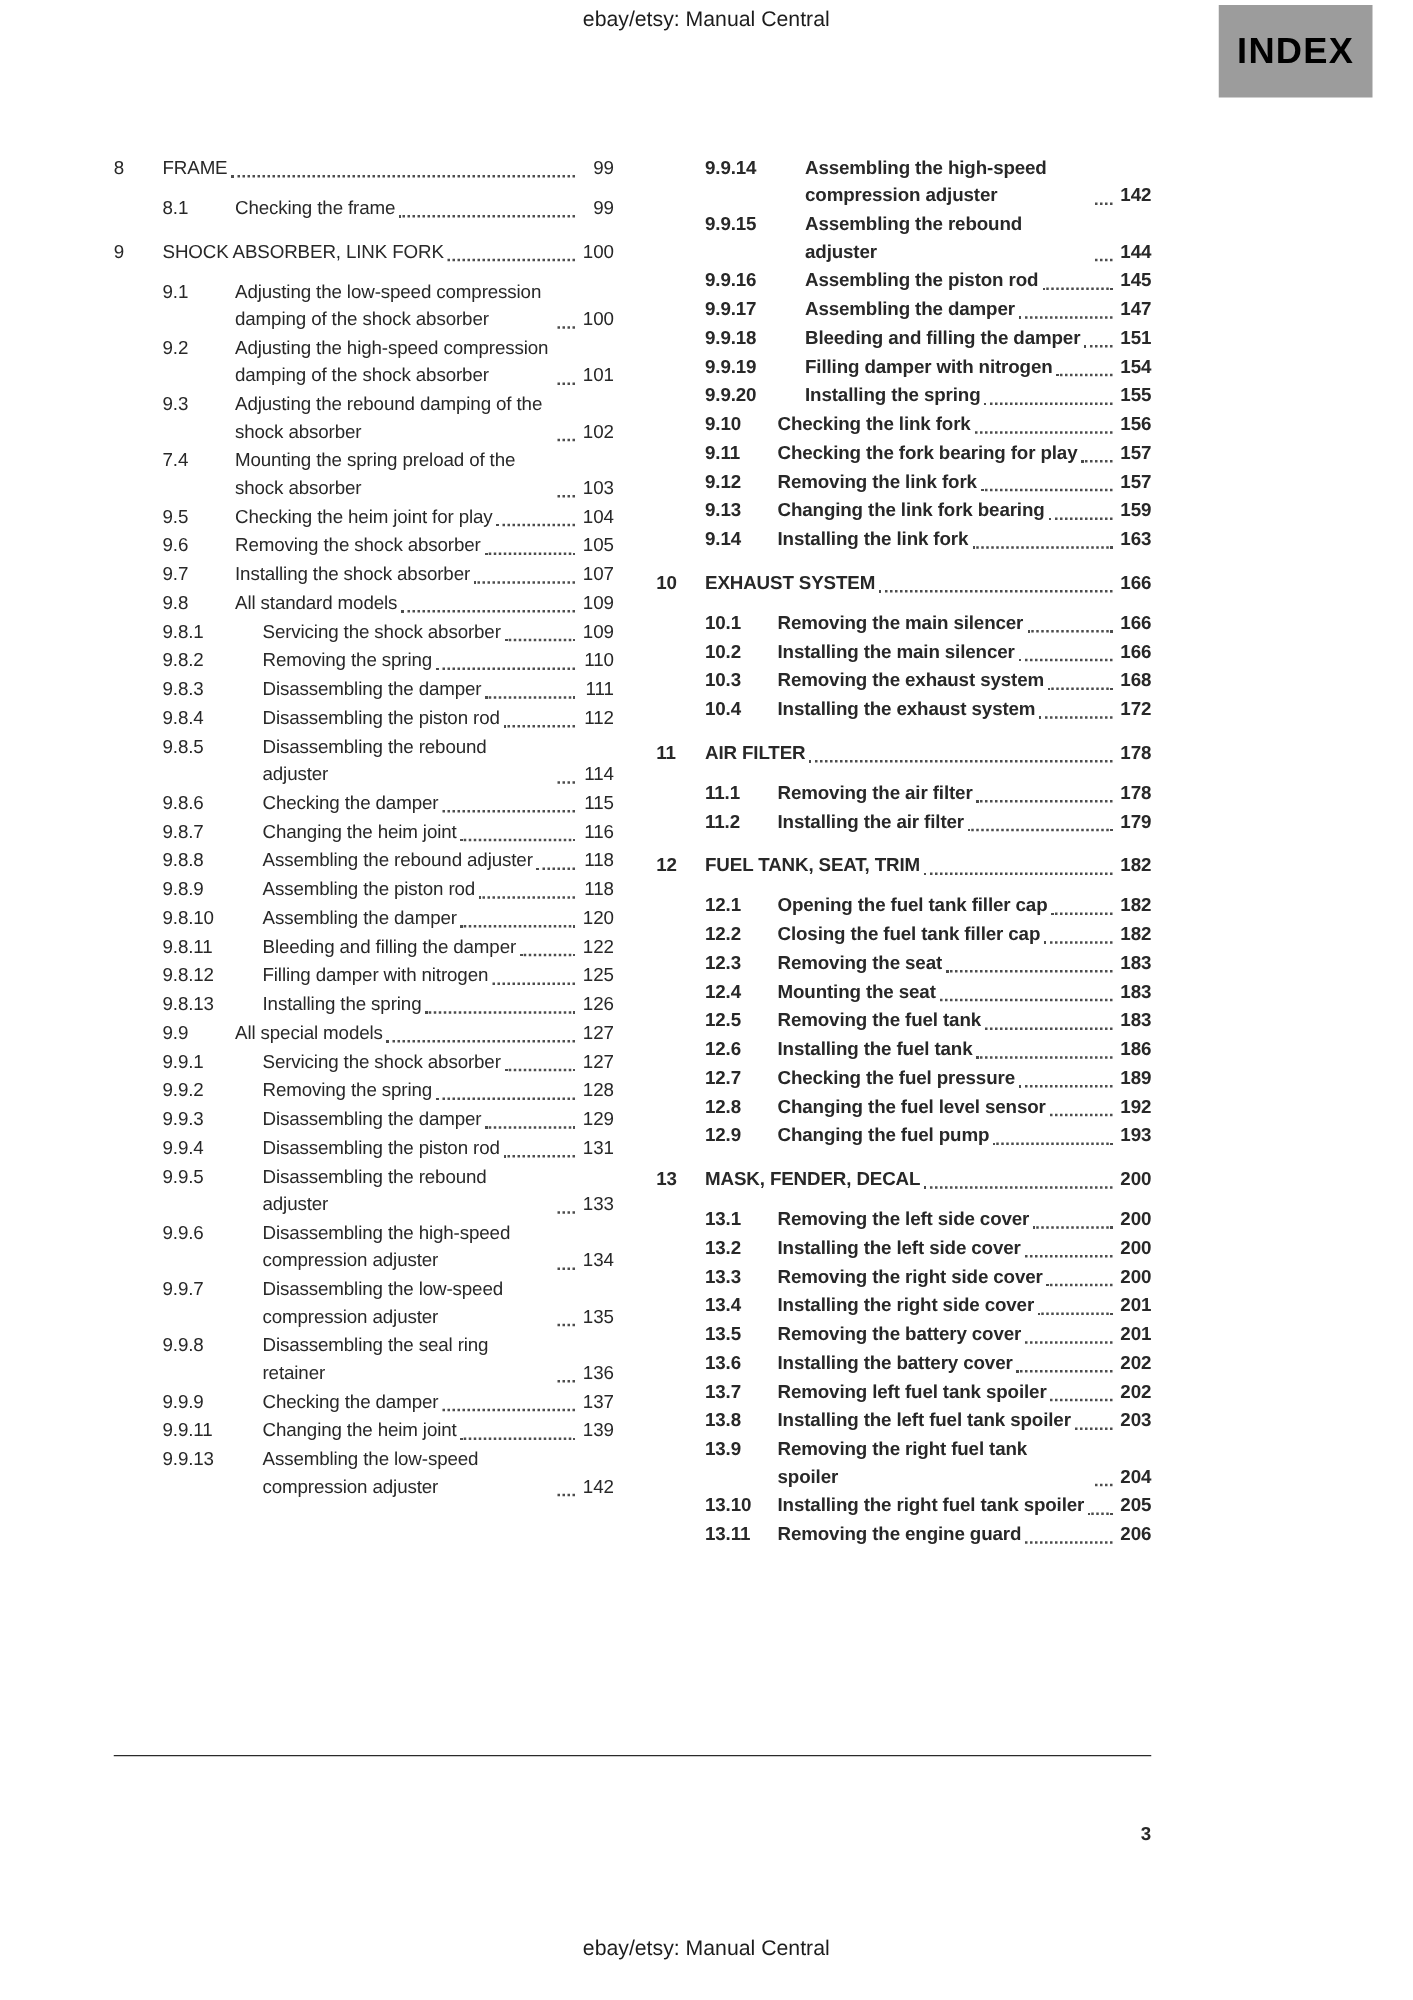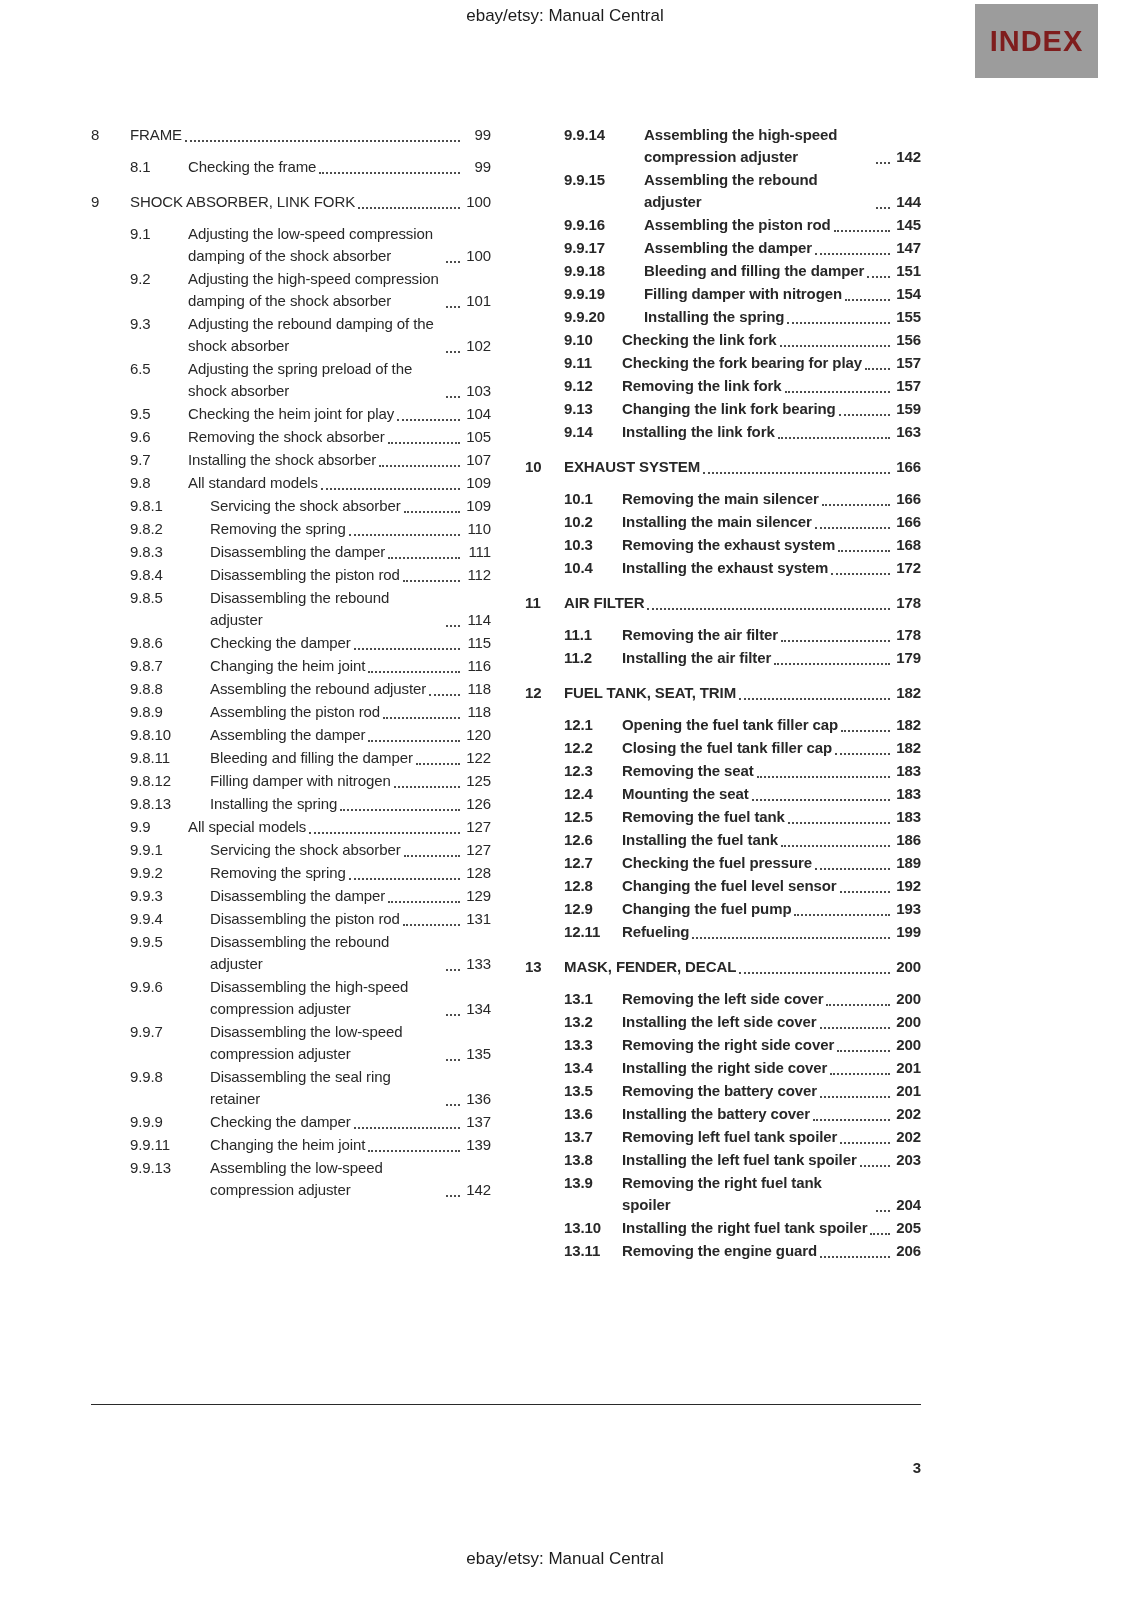--- a/index.html
+++ b/index.html
@@ -5,21 +5,21 @@
   * { margin:0; padding:0; box-sizing:border-box; }
   html, body { background:#ffffff; }
   body { font-family:"Liberation Sans","DejaVu Sans",sans-serif; color:var(--ink,#282828); }
   .page { position:relative; width:1130px; height:1600px; background:#fff; overflow:hidden; margin:4px auto; }
 
   .top-label { position:absolute; top:2px; left:0; width:100%; text-align:center; font-size:17px; color:#1c1c1c; }
   .bottom-label { position:absolute; top:1545px; left:0; width:100%; text-align:center; font-size:17px; color:#1c1c1c; }
 
   .index-tab { position:absolute; top:0; left:975px; width:123px; height:74px; background:var(--tab_bg,#9c9c9c);
                display:flex; align-items:center; justify-content:center; font-size:29px; font-weight:bold;
-               color:#7f1d1d; letter-spacing:1px; }
+               color:#000000; letter-spacing:1px; }
 
   .toc { position:absolute; top:120px; left:91px; width:830px; display:flex; gap:34px;
          font-size:15px; line-height:22px; letter-spacing:-0.1px; }
   .toc-col { width:400px; }
   .toc-col.right { width:396px;font-weight:bold; }
 
   .toc-row { display:flex; align-items:flex-end; margin-bottom:1px; }
   .toc-row.lvl1 { margin-top:13px; margin-bottom:10px; }
   .toc-col > .toc-row.lvl1:first-child { margin-top:0; }
 
@@ -76,22 +76,22 @@
           <span class="toc-dots"></span>
           <span class="toc-page">101</span>
         </div>
         <div class="toc-row lvl2">
           <span class="toc-num">9.3</span>
           <span class="toc-title">Adjusting the rebound damping of the shock absorber</span>
           <span class="toc-dots"></span>
           <span class="toc-page">102</span>
         </div>
         <div class="toc-row lvl2">
-          <span class="toc-num">6.5</span>
-          <span class="toc-title">Adjusting the spring preload of the shock absorber</span>
+          <span class="toc-num">7.4</span>
+          <span class="toc-title">Mounting the spring preload of the shock absorber</span>
           <span class="toc-dots"></span>
           <span class="toc-page">103</span>
         </div>
         <div class="toc-row lvl2">
           <span class="toc-num">9.5</span>
           <span class="toc-title">Checking the heim joint for play</span>
           <span class="toc-dots"></span>
           <span class="toc-page">104</span>
         </div>
         <div class="toc-row lvl2">
@@ -436,26 +436,20 @@
           <span class="toc-num">12.8</span>
           <span class="toc-title">Changing the fuel level sensor</span>
           <span class="toc-dots"></span>
           <span class="toc-page">192</span>
         </div>
         <div class="toc-row lvl2">
           <span class="toc-num">12.9</span>
           <span class="toc-title">Changing the fuel pump</span>
           <span class="toc-dots"></span>
           <span class="toc-page">193</span>
-        </div>
-        <div class="toc-row lvl2">
-          <span class="toc-num">12.11</span>
-          <span class="toc-title">Refueling</span>
-          <span class="toc-dots"></span>
-          <span class="toc-page">199</span>
         </div>
         <div class="toc-row lvl1">
           <span class="toc-num">13</span>
           <span class="toc-title">MASK, FENDER, DECAL</span>
           <span class="toc-dots"></span>
           <span class="toc-page">200</span>
         </div>
         <div class="toc-row lvl2">
           <span class="toc-num">13.1</span>
           <span class="toc-title">Removing the left side cover</span>

